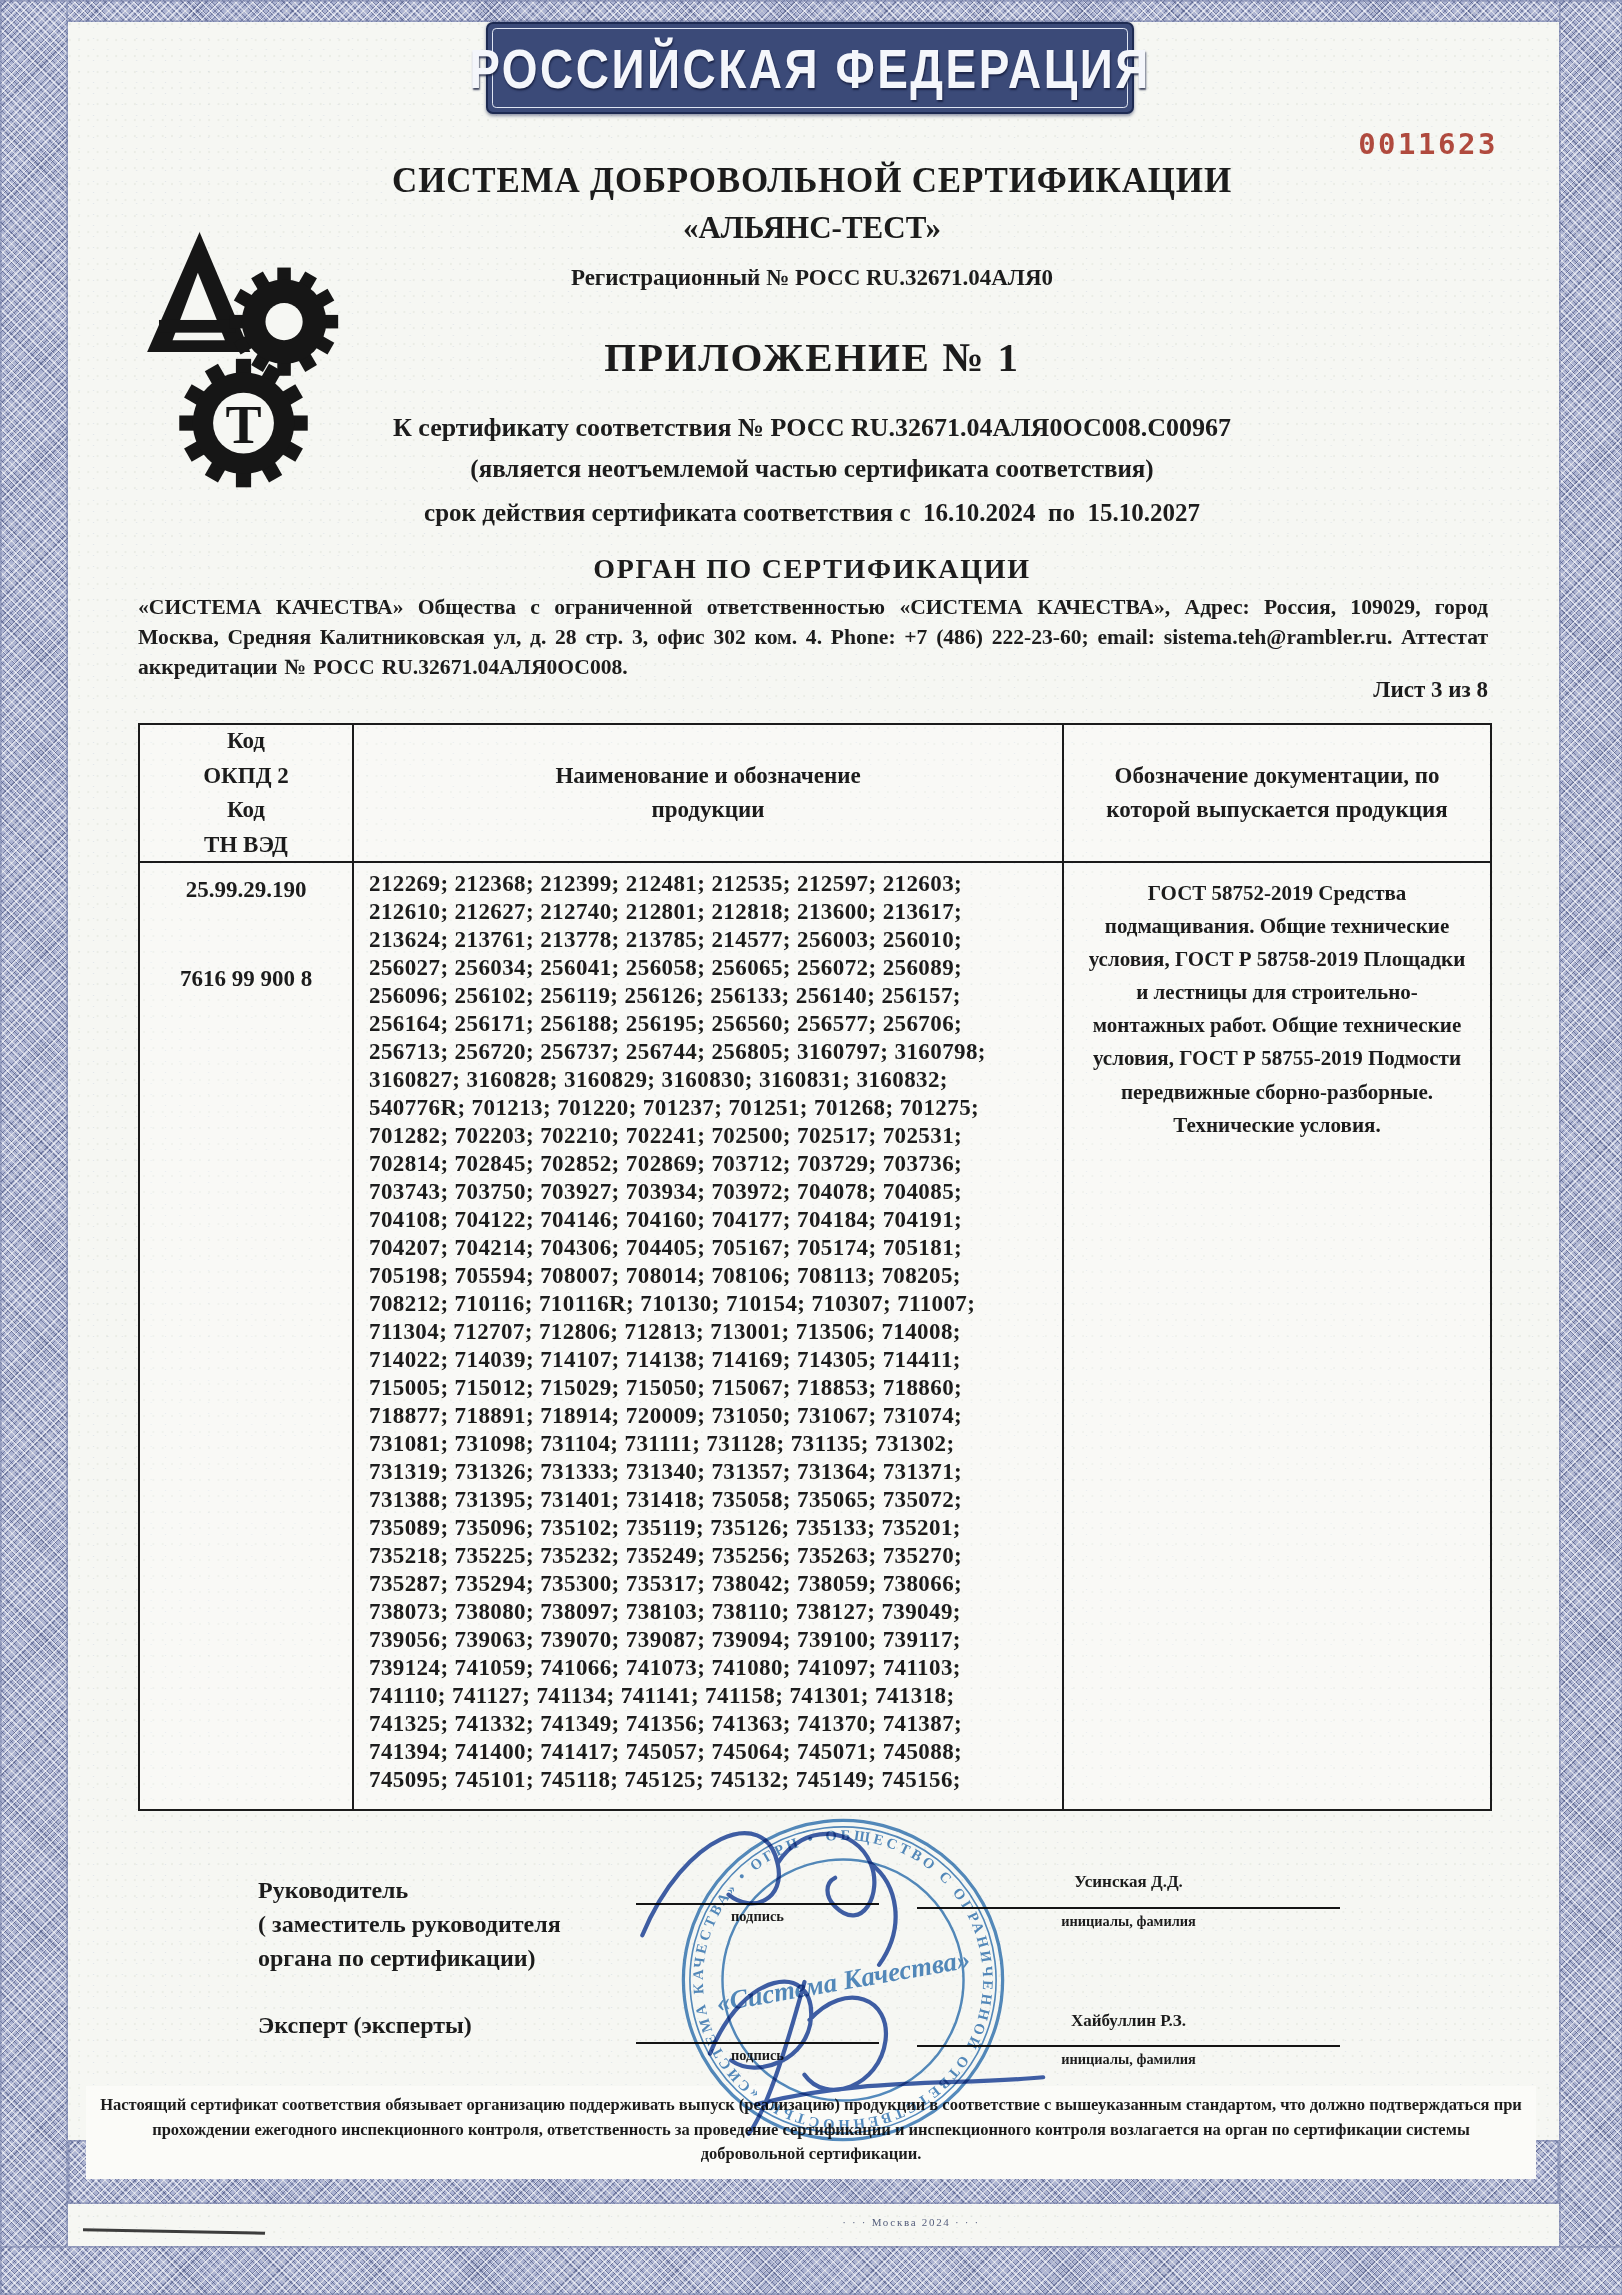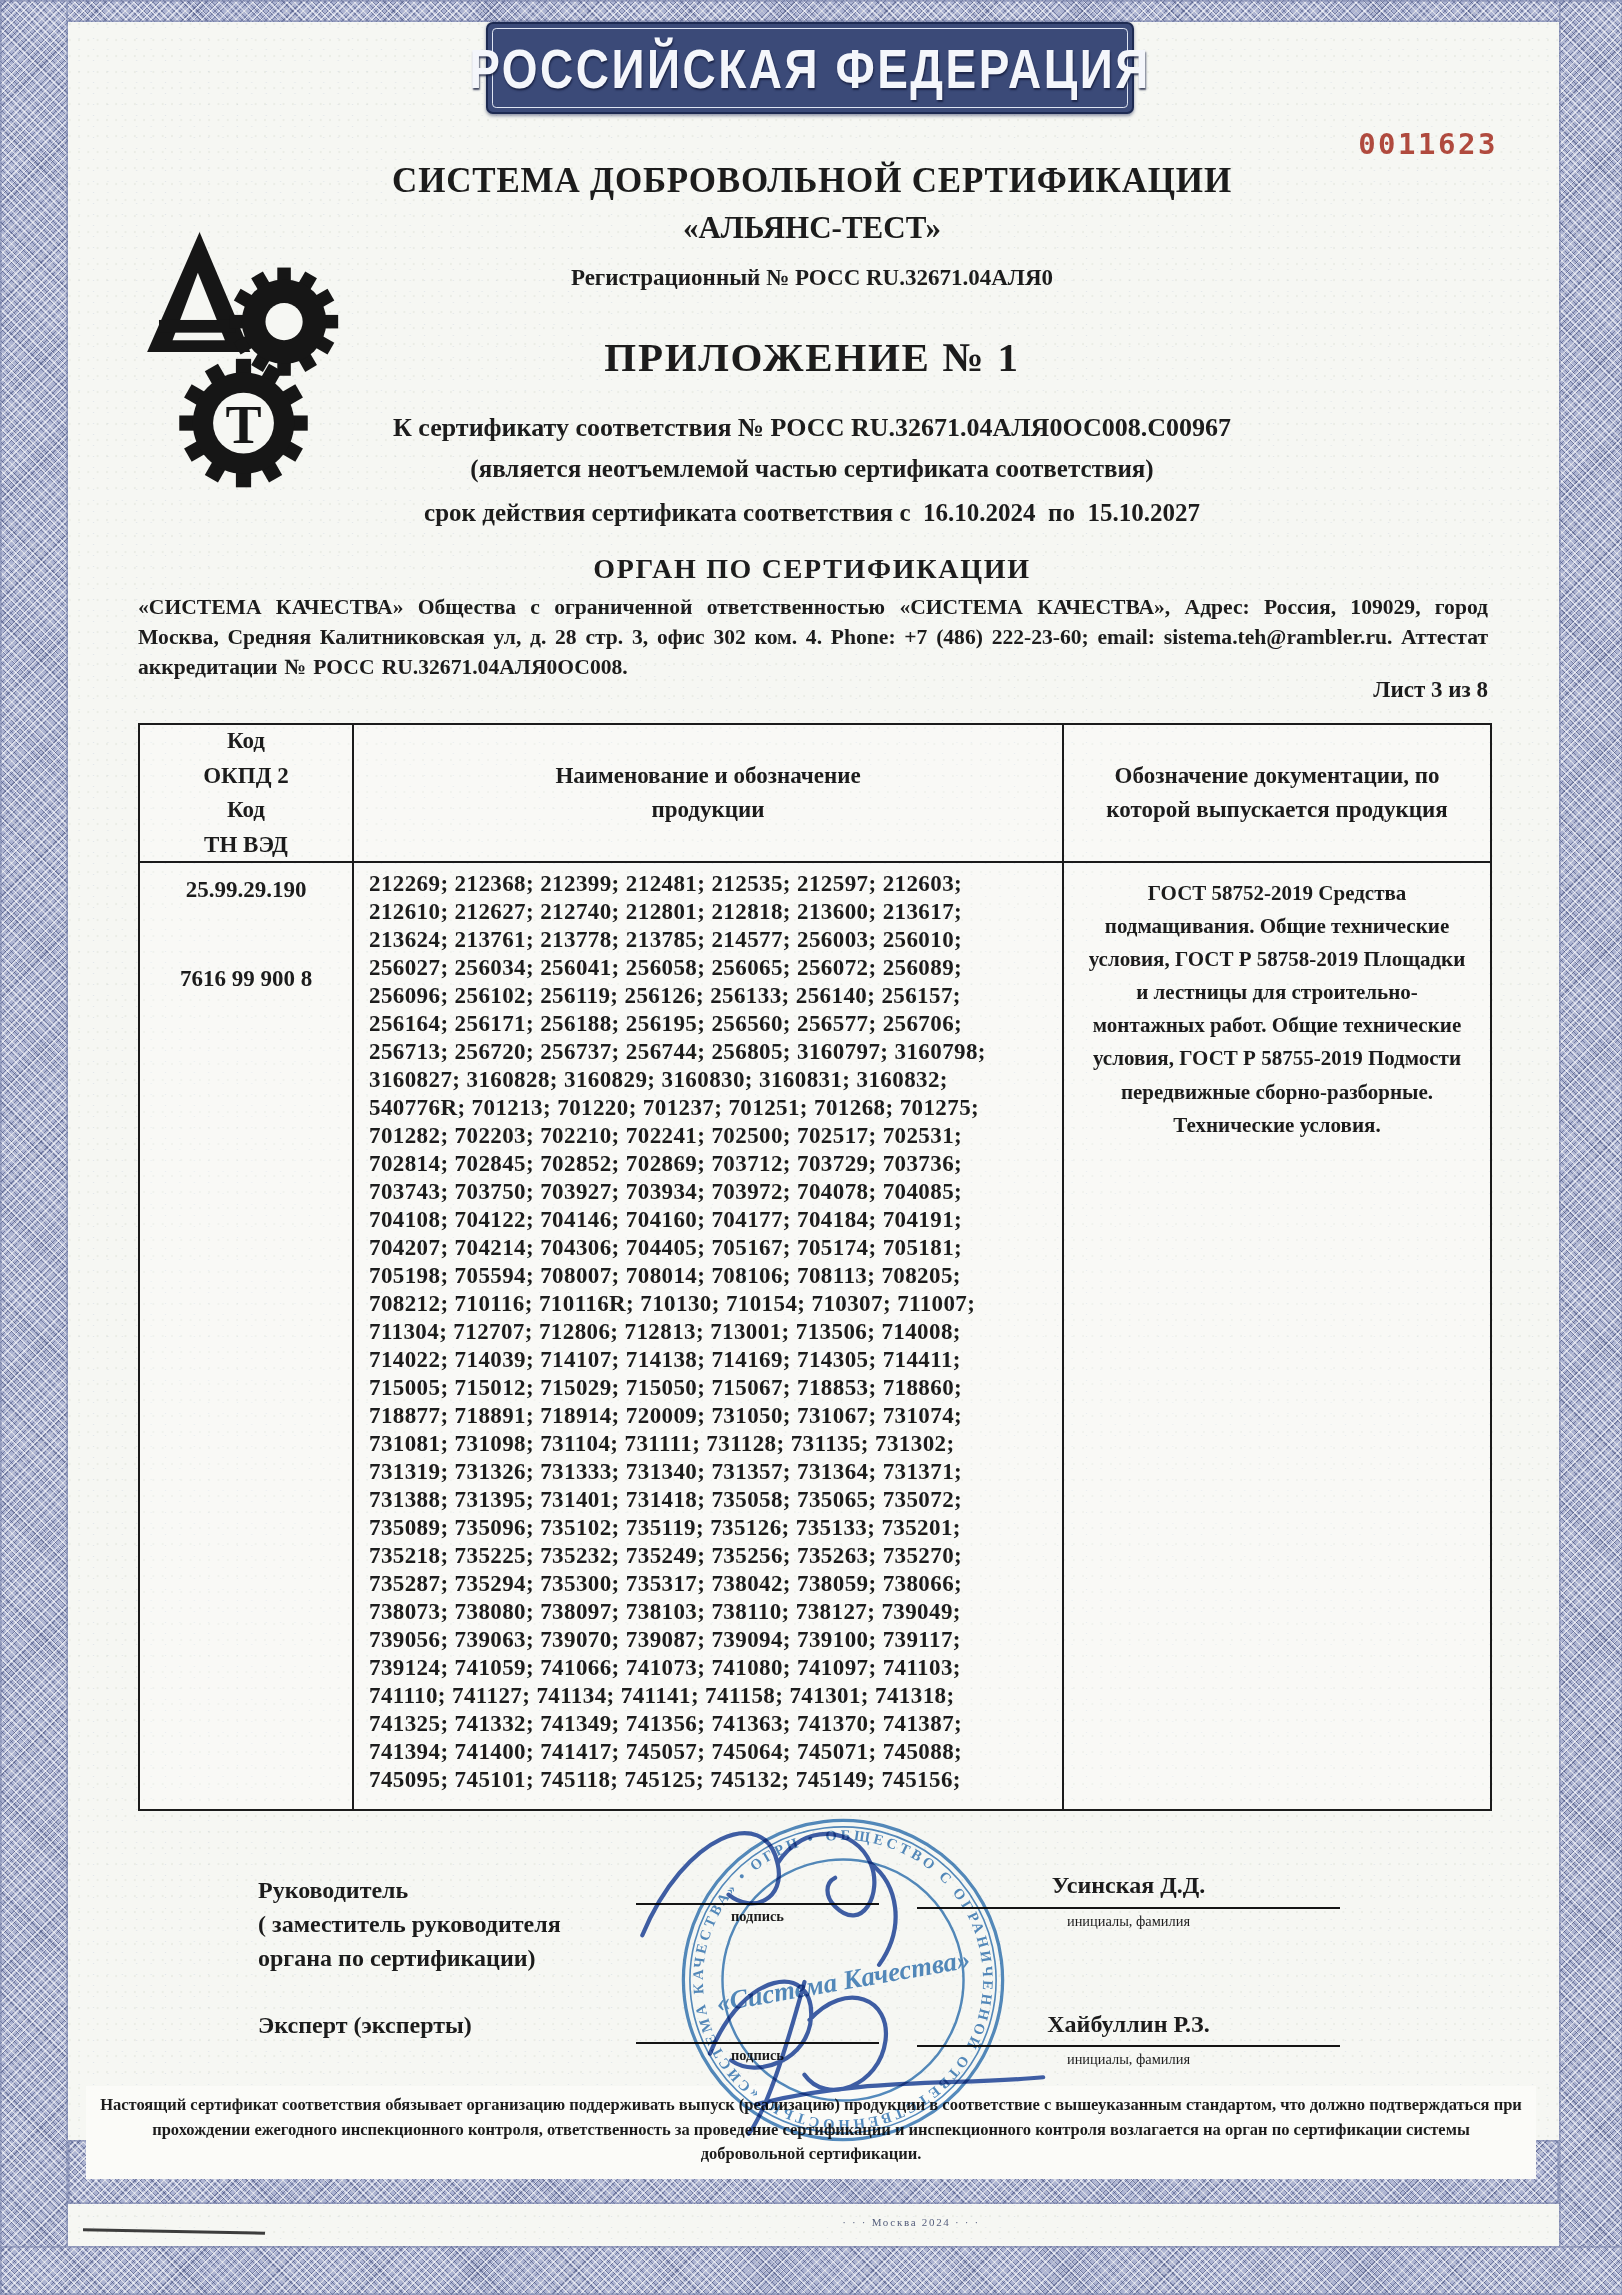--- a/index.html
+++ b/index.html
@@ -97,23 +97,23 @@
   .role-head { left:258px; top:1873px; width:507px; font-weight:700; font-size:24px;
                line-height:1.42; white-space:pre-line; }
   .role-expert { left:258px; top:2012px; width:507px; font-weight:700; font-size:24px; }
   .sigline { border-top:2.5px solid #141414; height:0; }
   .sl1 { left:636px; top:1903px; width:243px; }
   .sl2 { left:636px; top:2042px; width:243px; }
   .scap { width:243px; text-align:center; font-size:14.4px; font-weight:700; }
   .sc1 { left:636px; top:1908px; } .sc2 { left:636px; top:2047px; }
   .nline { border-top:2.5px solid #141414; height:0; width:423px; }
   .nl1 { left:917px; top:1907px; } .nl2 { left:917px; top:2045px; }
-  .pname { width:423px; text-align:center; font-weight:700; font-size:24px; }
+  .pname { width:423px; text-align:center; font-weight:700; font-size:17px; }
   .pn1 { left:917px; top:1872px; } .pn2 { left:917px; top:2011px; }
-  .ncap { width:423px; text-align:center; font-size:14.4px; font-weight:400; }
+  .ncap { width:423px; text-align:center; font-size:14.4px; font-weight:700; }
   .nc1 { left:917px; top:1913px; } .nc2 { left:917px; top:2051px; }
 
   .stamp { left:672px; top:1809px; width:342px; height:342px; z-index:3;
            transform:rotate(-7deg); opacity:.82; mix-blend-mode:multiply; }
   .inksig { z-index:4; mix-blend-mode:multiply; }
   .sig1 { left:583px; top:1800px; width:423px; height:186px; }
   .sig2 { left:583px; top:1944px; width:507px; height:194px; }
 
   .fineprint {
     left:86px; top:2086px; width:1423px; z-index:2;

